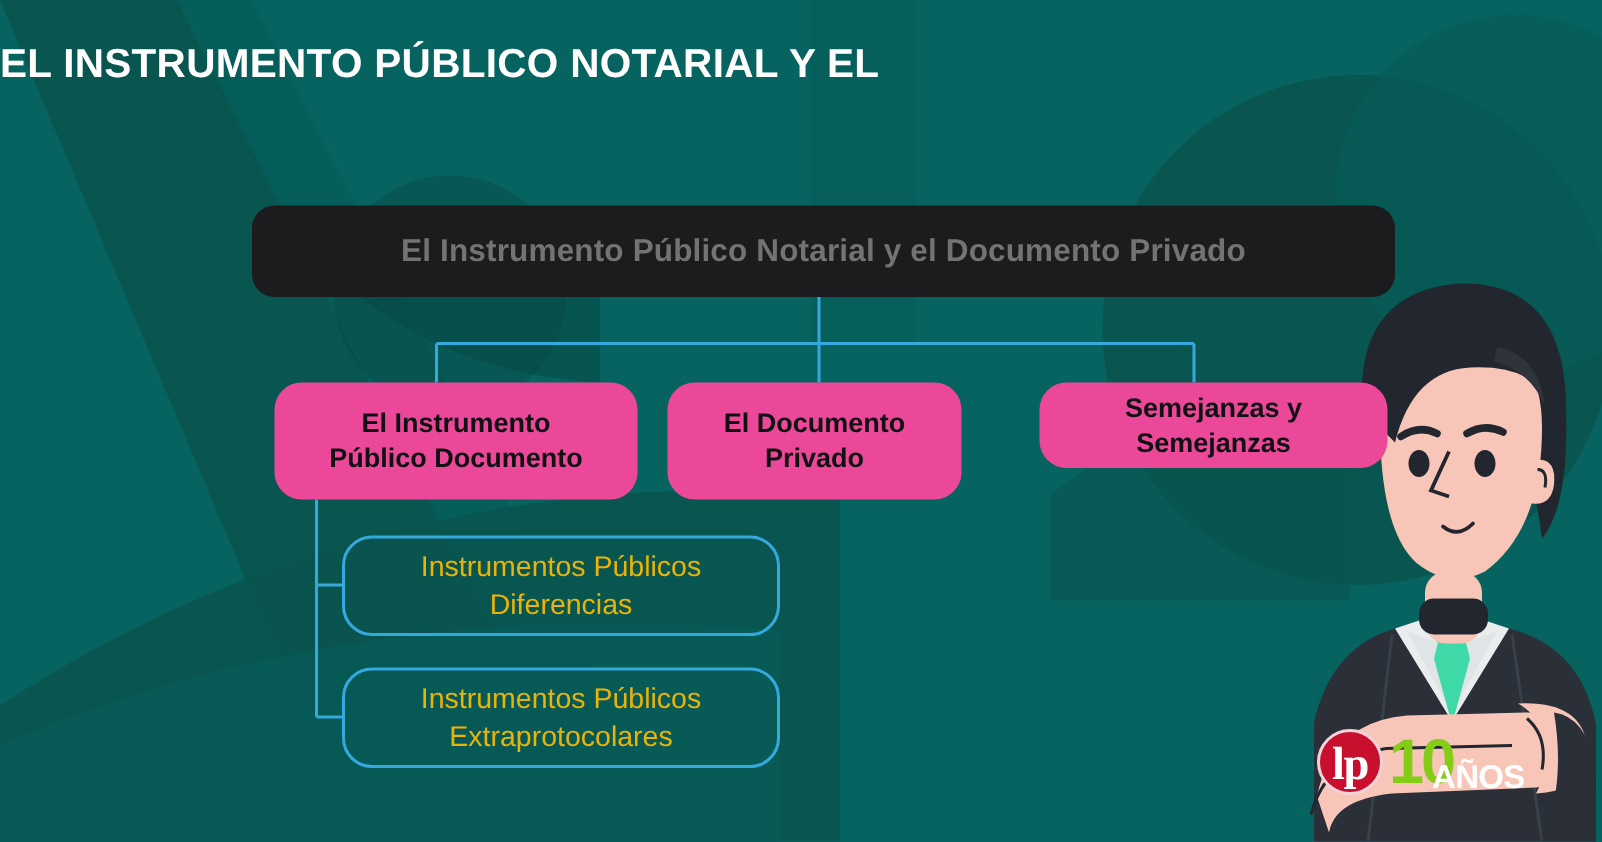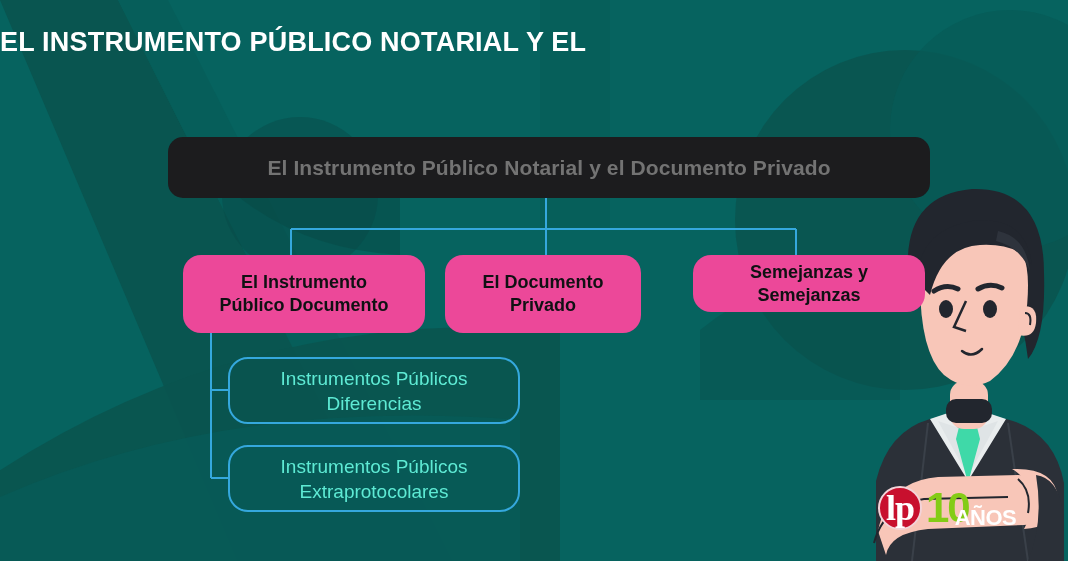--- a/index.html
+++ b/index.html
@@ -63,21 +63,21 @@
     margin-left:13px;
   }
   .n-b1 { left:170px; top:255px; width:242px; height:78px; }
   .n-b2 { left:432px; top:255px; width:196px; height:78px; }
   .n-b3 { left:680px; top:255px; width:232px; height:57px; }
 
   .node-outline {
     background:transparent;
     border:2px solid #35a8dd;
     border-radius:20px;
-    color:#5eead4;
+    color:#eab308;
     font-weight:normal;
     font-size:19px;
     line-height:25px;
   }
   .n-o1 { left:228px; top:357px; width:292px; height:67px; }
   .n-o2 { left:228px; top:445px; width:292px; height:67px; }
 
   
   #person { position:absolute; right:0; bottom:0; width:200px; height:430px; z-index:4; }
 
@@ -90,21 +90,21 @@
   }
   .logo-mark {
     width:44px; height:44px;
     border-radius:50%;
     background:#c8102e;
     border:2px solid #f3d3d8;
     display:flex; align-items:center; justify-content:center;
     color:#ffffff;
     font-family:"Liberation Serif", serif;
     font-weight:bold;
-    font-size:36px;
+    font-size:31px;
     line-height:1;
     letter-spacing:-1px;
   }
   .logo-ten {
     color:#84cc16;
     font-weight:bold;
     font-size:42px;
     line-height:1;
     margin-left:4px;
     letter-spacing:-2px;

